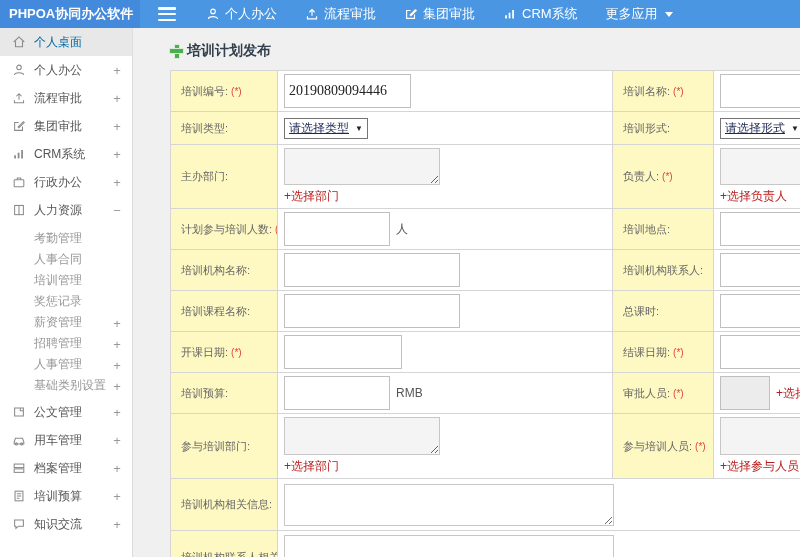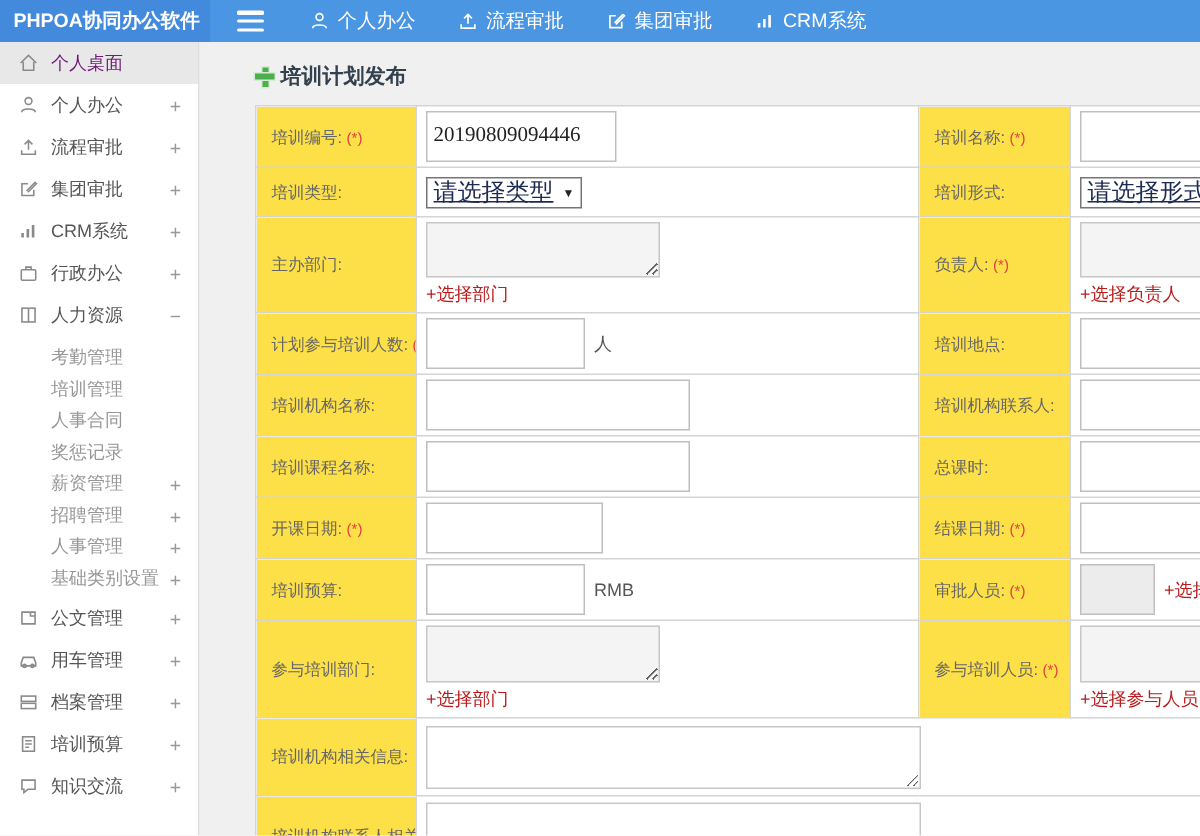--- a/index.html
+++ b/index.html
@@ -19,21 +19,21 @@
     padding:0 14px; height:28px; cursor:pointer; text-decoration:none; }
   .topnav .nav-item svg { margin-right:5px; }
   .caret { width:0; height:0; border-left:4px solid transparent; border-right:4px solid transparent;
     border-top:5px solid #fff; margin-left:7px; display:inline-block; }
 
   
   .sidebar { position:absolute; left:0; top:28px; width:133px; height:529px; background:#fff;
     border-right:1px solid #ddd; }
   .side-item { display:flex; align-items:center; height:28px; padding:0 10px 0 12px;
     color:#555; cursor:pointer; }
-  .side-item.active { background:#e8e8e8; color:#701a75; }
+  .side-item.active { background:#e8e8e8; color:#0369a1; }
   .side-item svg { margin-right:8px; flex:none; }
   .side-item .s-label { flex:1; font-size:12px; white-space:nowrap; }
   .expander { color:#999; font-size:13px; width:10px; text-align:center; }
   .sub-list { padding:2px 0 4px 0; }
   .sub-item { display:flex; align-items:flex-end; height:21px; padding:0 10px 0 34px;
     color:#979797; cursor:pointer; font-size:12px; }
   .sub-item .s-label { flex:1; white-space:nowrap; }
 
   
   .main { position:absolute; left:134px; top:28px; width:666px; height:529px;
@@ -41,31 +41,31 @@
   .page-title { display:flex; align-items:center; margin-bottom:10px; }
   .plus-icon { width:13px; height:13px; margin-right:4px; position:relative; }
   .plus-icon:before, .plus-icon:after { content:""; position:absolute; background:#4cae4c;
     box-shadow:0 0 0 1px #d6ecd6; }
   .plus-icon:before { left:4.5px; top:0; width:4px; height:13px; }
   .plus-icon:after { left:0; top:4.5px; width:13px; height:4px; }
   .page-title h1 { font-size:14px; font-weight:bold; color:#33414e; }
 
   table.form { border-collapse:collapse; table-layout:fixed; width:723px; background:#fff; }
   table.form td { border:1px solid #d5d5d5; vertical-align:middle; overflow:hidden; }
-  td.lbl { background:#fde047; color:#666; font-size:11px; padding:0 20px 0 10px; white-space:nowrap; }
+  td.lbl { background:#fef9c3; color:#666; font-size:11px; padding:0 20px 0 10px; white-space:nowrap; }
   td.val { background:#fff; padding:3px 6px; }
   .req { color:#e04141; font-style:normal; font-size:10px; margin-left:3px; }
   .txt { height:21px; border:1px solid #bfbfbf; background:#fff; padding:16px 4px; font-size:12px;
     color:#222; font-family:Liberation Serif, serif; }
   .txt.big { font-size:14px; color:#222; }
   .txt.gray { background:#ececec; }
   .suffix { margin-left:6px; color:#555; font-size:12px; }
   .sel { display:inline-flex; align-items:center; height:21px; border:1px solid #757575;
     background:#fff; padding:0 4px; cursor:pointer; }
-  .sel u { color:#1d2a52; font-size:16px; }
+  .sel u { color:#1d2a52; font-size:12px; }
   .sel .arrow { font-size:8px; color:#222; margin-left:6px; font-weight:normal; }
   textarea { border:1px solid #c7c7c7; font-family:inherit; font-size:12px; color:#333;
     display:block; }
   textarea.gray { background:#f4f4f4; }
   a.pick { color:#b91c1c; text-decoration:none; font-size:12px; white-space:nowrap; }
   .pick-row { margin-top:3px; }
   .inline { display:flex; align-items:center; }
 
   svg.ic { stroke:#8a8a8a; fill:none; stroke-width:1.2; }
   svg.ic-w { stroke:#fff; fill:none; stroke-width:1.3; }
@@ -103,20 +103,24 @@
       <span>集团审批</span>
     </a>
     <a class="nav-item">
       <svg class="ic-w" width="14" height="14" viewBox="0 0 16 16" style="stroke-width:2">
           <path d="M3.5 13 V9.5"></path>
           <path d="M7.5 13 V6.5"></path>
           <path d="M11.5 13 V3.5"></path>
         </svg>
       <span>CRM系统</span>
     </a>
+    <a class="nav-item">
+      <span>更多应用</span>
+      <i class="caret"></i>
+    </a>
   </nav>
 </header>
 
 <aside class="sidebar">
   <div class="side-item active">
     <svg class="ic" width="14" height="14" viewBox="0 0 16 16">
         <path d="M2 8 L8 2.2 L14 8"></path>
         <path d="M4 7 v6.5 h8 V7"></path>
       </svg>
     <span class="s-label">个人桌面</span>
@@ -168,24 +172,24 @@
         <path d="M8 2.8 v10.5"></path>
       </svg>
     <span class="s-label">人力资源</span>
     <span class="expander">−</span>
   </div>
   <div class="sub-list">
     <div class="sub-item">
         <span class="s-label">考勤管理</span>
       </div>
     <div class="sub-item">
+        <span class="s-label">人事合同</span>
+      </div>
+    <div class="sub-item">
         <span class="s-label">培训管理</span>
-      </div>
-    <div class="sub-item">
-        <span class="s-label">人事合同</span>
       </div>
     <div class="sub-item">
         <span class="s-label">奖惩记录</span>
       </div>
     <div class="sub-item">
         <span class="s-label">薪资管理</span>
         <span class="expander">+</span>
       </div>
     <div class="sub-item">
         <span class="s-label">招聘管理</span>

